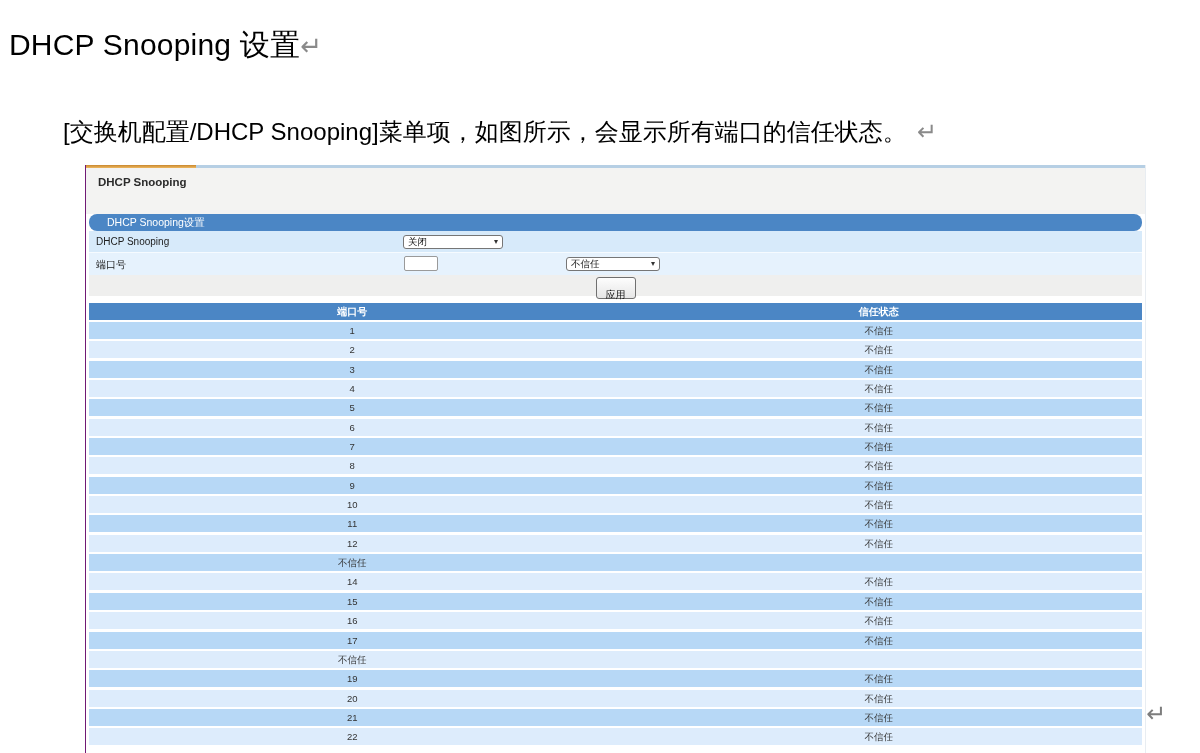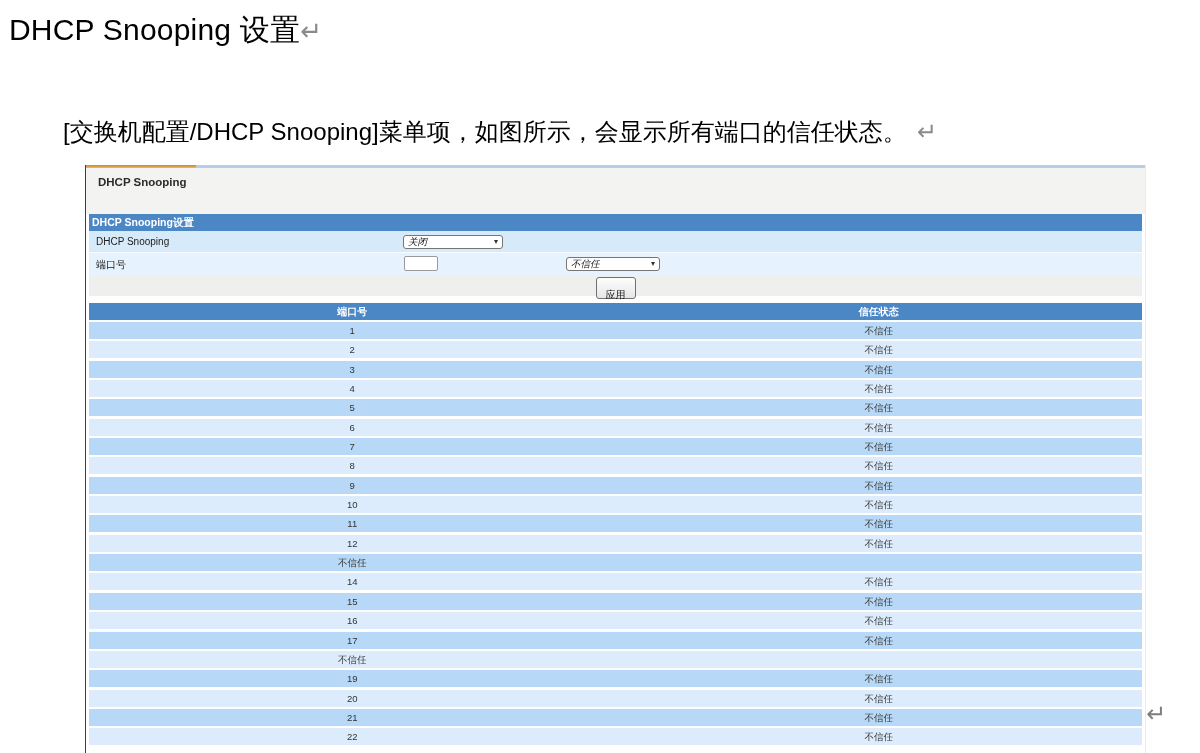--- a/index.html
+++ b/index.html
@@ -1,21 +1,21 @@
 <!DOCTYPE html>
 <html><head>
 <meta charset="utf-8">
 <style>
   * { margin:0; padding:0; box-sizing:border-box; }
   html,body { width:1200px; height:753px; background:#ffffff; overflow:hidden;
     font-family:"Liberation Sans","DejaVu Sans",sans-serif; }
   body { position:relative; }
 
   
-  .doc-title { position:absolute; left:9px; top:10px; font-size:30px; font-weight:400;
+  .doc-title { position:absolute; left:9px; top:25px; font-size:30px; font-weight:400;
     color:#000; letter-spacing:0.2px; white-space:nowrap; }
   .doc-par   { position:absolute; left:63px; top:100px; font-size:24px; color:#000;
     white-space:nowrap;margin-top:16px; }
   .ret-mark  { color:#8a8a8a; font-weight:400; }
   .doc-title .ret-mark { font-size:26px; }
   .doc-par .ret-mark   { font-size:24px; margin-left:10px; }
   .ret-bottom { position:absolute; left:1146px; top:700px; font-size:24px; color:#7d7d7d; }
 
   
   .shot { position:absolute; left:85px; top:165px; width:1061px; height:676px;
@@ -25,31 +25,31 @@
   .topline .tab-ind { position:absolute; left:0; top:0; width:110px; height:3px;
     background:linear-gradient(#c8872e,#eeb860); }
 
   .tabarea { height:46px; background:#f3f3f2; }
   .tab-label { display:inline-block; padding:8px 0 0 12px; font-size:11.5px; font-weight:bold;
     color:#2b2b2b; }
 
   .inner { padding:0 3px; }
 
   .section-bar { height:17px; line-height:17px; background:#4b86c5; color:#ffffff;
-    font-size:10.5px; font-weight:bold; padding-left:3px; }
+    font-size:10.5px; font-weight:normal; padding-left:18px;border-radius:8px; }
 
   .form-row { position:relative; height:22px; }
   .form-row.r1 { background:#d7eafa; border-bottom:1px solid #f6fbff; }
   .form-row.r2 { background:#e6f2fd; }
   .form-label { position:absolute; left:7px; top:5px; font-size:10px; color:#1c1c1c; }
 
   .sel { position:absolute; top:4px; height:14px; background:#ffffff;
     border:1px solid #767676; border-radius:3px; display:flex; align-items:center;
     justify-content:space-between; padding:0 4px; font-size:9.5px; color:#111;
-    cursor:default;font-style:italic; }
+    cursor:default; }
   .sel .arrow { font-size:8px; color:#333; line-height:1; }
   .sel.dhcp  { left:314px; width:100px; }
   .sel.trust { left:477px; width:94px;  top:4px; }
 
   .txt-input { position:absolute; left:315px; top:3px; width:34px; height:15px;
     border:1px solid #9a9a9a; border-radius:2px; background:#fff; font-size:10px; padding:0 2px; }
 
   .btn-row { height:21px; background:#efefee; text-align:center; }
   .apply-btn { margin-top:2px; height:16px; padding:10px 9px; font-size:10px; color:#111;
     border:1px solid #707070; border-radius:3px;

